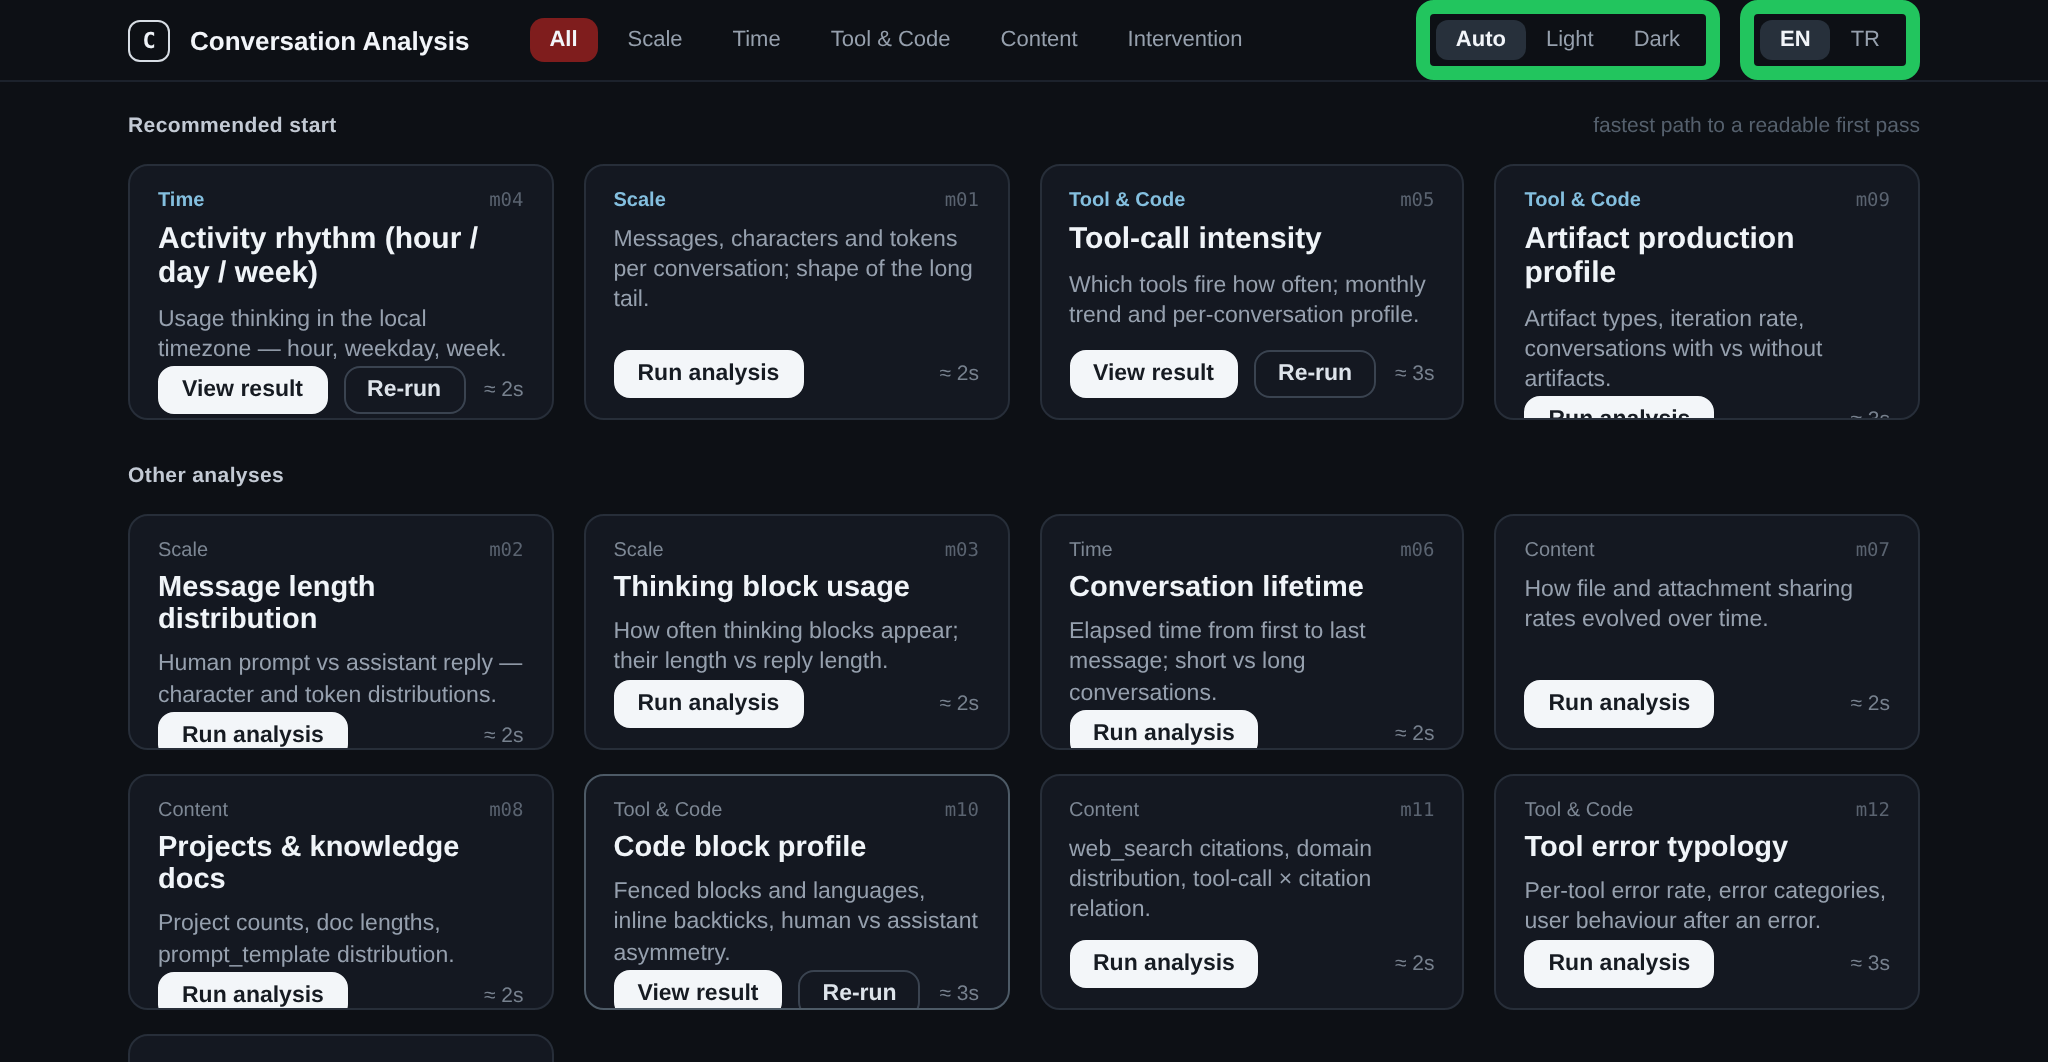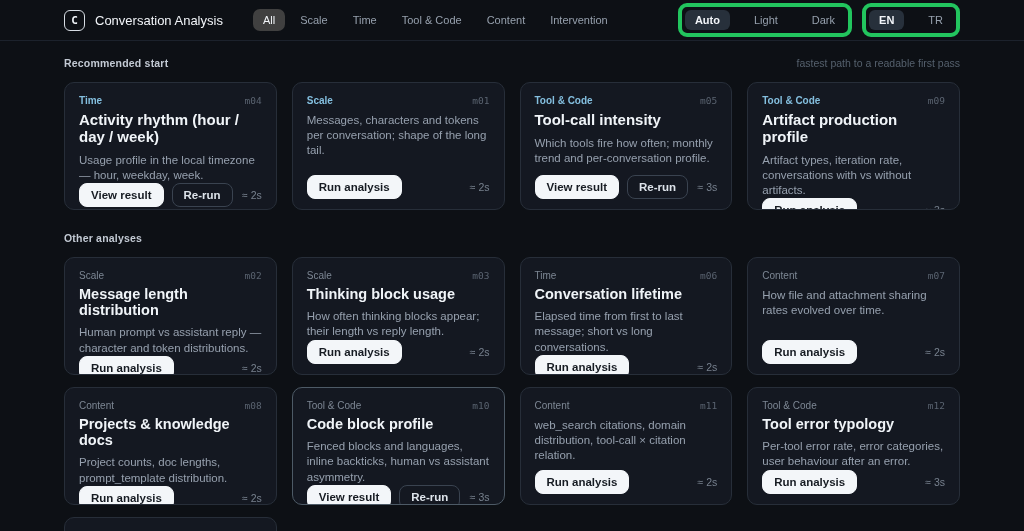--- a/index.html
+++ b/index.html
@@ -14,26 +14,26 @@
     height:41px; display:flex; align-items:center; gap:10px;
     padding:0 64px; border-bottom:1px solid #1c222c;
   }
   .logo {
     width:21px; height:21px; flex:0 0 auto;
     border:1.5px solid #d7dde4; border-radius:6px;
     display:flex; align-items:center; justify-content:center;
     font-size:11px; font-weight:700; color:#eef2f7;
     font-family:"DejaVu Sans Mono",monospace;
   }
-  .app-title { font-size:13px; font-weight:400; color:#f2f5f9; white-space:nowrap; margin-right:20px; }
+  .app-title { font-size:13px; font-weight:700; color:#f2f5f9; white-space:nowrap; margin-right:20px; }
   nav { display:flex; align-items:center; gap:5px; }
   .nav-item { font-size:11px; color:#96a0ad; padding:5px 10px; border-radius:7px; cursor:pointer; white-space:nowrap; }
-  .nav-item.active { background:#404040; color:#f2f5f9; font-weight:400; }
+  .nav-item.active { background:#7f1d1d; color:#f2f5f9; font-weight:700; }
   .header-spacer { flex:1; }
-  .seg { display:flex; align-items:center; border:4px solid #22c55e; border-radius:9px; padding:3px; gap:14px; }
+  .seg { display:flex; align-items:center; border:7px solid #22c55e; border-radius:9px; padding:3px; gap:0; }
   .seg-item { font-size:11px; color:#96a0ad; padding:4px 10px; border-radius:6px; cursor:pointer; }
   .seg-item.active { background:#27303b; color:#f2f5f9; font-weight:700; }
   
   main { padding:16px 64px 0; }
   .section-head { display:flex; justify-content:space-between; align-items:baseline; margin:0 0 13px; }
   .section-head.other { margin-top:22px; }
   .section-label { font-size:10.5px; font-weight:700; color:#c3cad4; letter-spacing:.2px; }
   .section-hint { font-size:10.5px; color:#55606d;margin-left:12px; }
   .grid { display:grid; grid-template-columns:repeat(4,1fr); column-gap:15px; row-gap:12px; }
   
@@ -92,21 +92,21 @@
     <span class="section-label">Recommended start</span>
     <span class="section-hint">fastest path to a readable first pass</span>
   </div>
   <div class="grid" id="grid-recommended">
       <article class="card rec">
     <div class="card-top">
       <span class="cat">Time</span>
       <span class="cid">m04</span>
     </div>
     <h3 class="card-title">Activity rhythm (hour / day / week)</h3>
-    <p class="card-desc">Usage profile in the local timezone — hour, weekday, week.</p>
+    <p class="card-desc">Usage thinking in the local timezone — hour, weekday, week.</p>
     <div class="card-footer">
       <button class="btn primary">View result</button>
           <button class="btn ghost">Re-run</button>
           <span class="eta">≈ 2s</span>
     </div>
   </article>
       <article class="card rec">
     <div class="card-top">
       <span class="cat">Scale</span>
       <span class="cid">m01</span>

